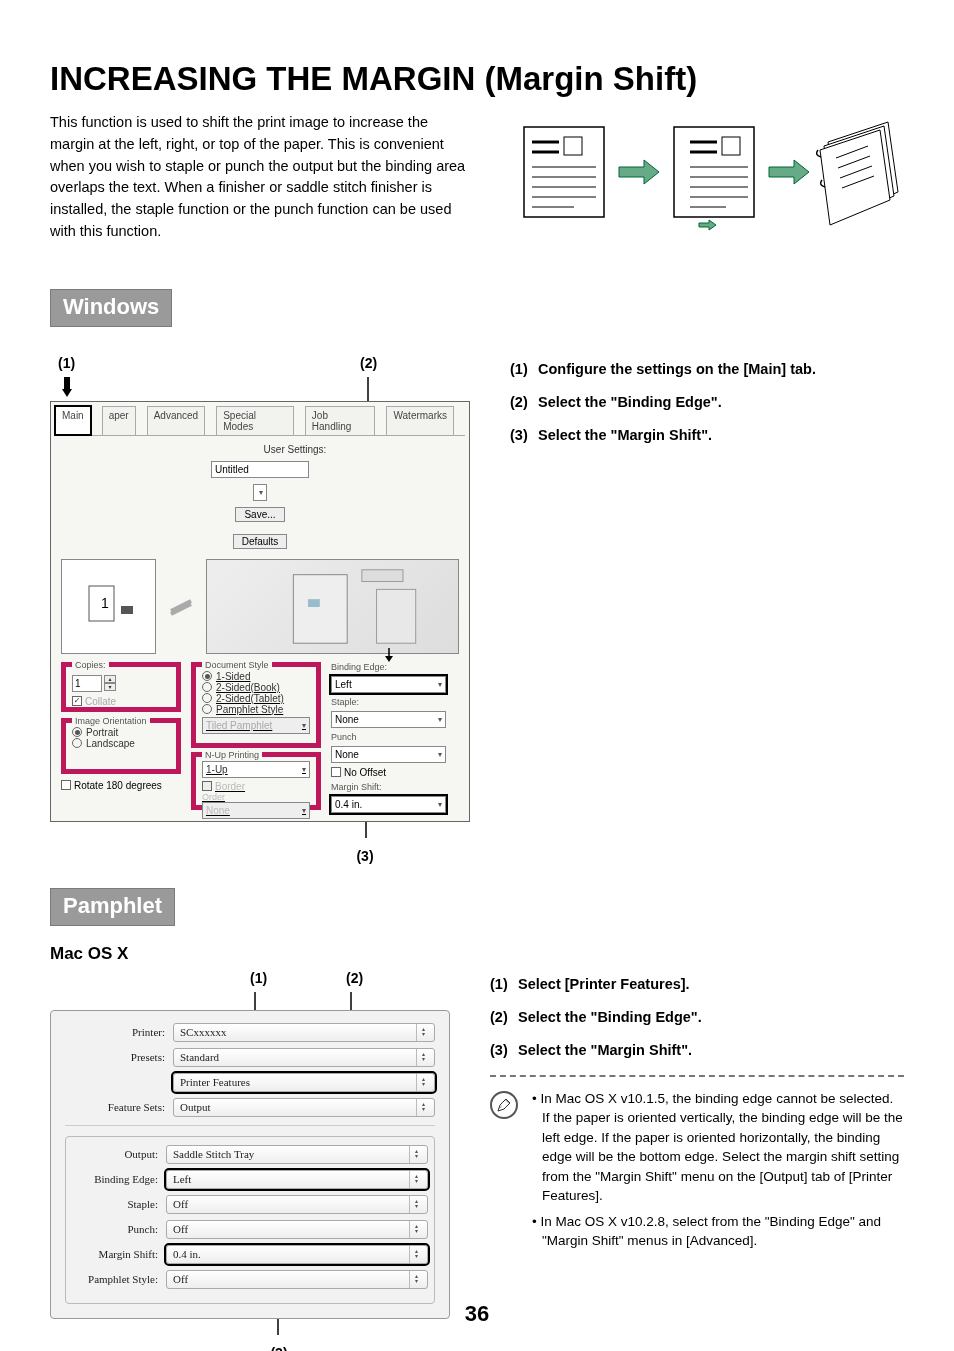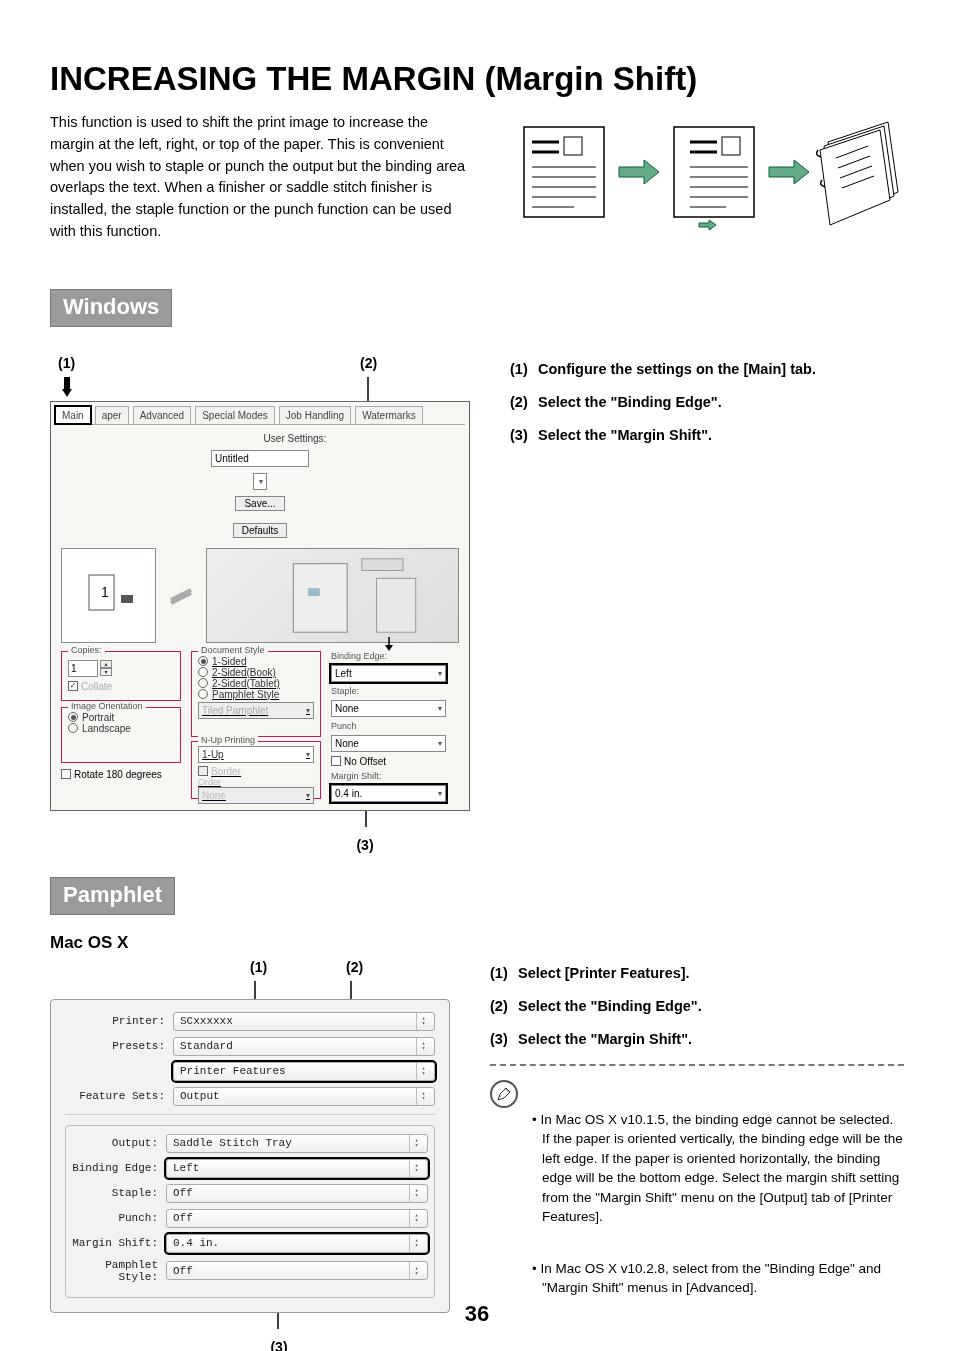--- a/index.html
+++ b/index.html
@@ -54,31 +54,31 @@
     .callout-mac-row { position: relative; height: 18px; font-weight: bold; font-size: 14px; margin-bottom: 4px; }
     .callout-mac-1 { position: absolute; left: 200px; }
     .callout-mac-2 { position: absolute; left: 296px; }
     .dialog-win {
       border: 1px solid #666;
       background: #f6f6f3;
       font-size: 10px;
       padding-bottom: 6px;
     }
     .tabs-win { display: flex; border-bottom: 1px solid #aaa; margin: 4px; position: relative; }
-    .tabs-win .tab { padding: 3px 6px; border: 1px solid #aaa; border-bottom: none; background: #f2f2ee; margin-right: 4px; color: #444; position: relative; }
+    .tabs-win .tab { padding: 3px 6px; border: 1px solid #aaa; border-bottom: none; background: #f2f2ee; margin-right: 11px; color: #444; position: relative; }
     .tabs-win .tab.active { background: #fff; font-weight: normal; outline: 2px solid #000; outline-offset: -1px; }
     .row-settings { display: flex; align-items: center; padding: 4px 10px; gap: 6px; color: #333; flex-direction: column; }
     .row-settings input[type="text"], .row-settings select, .field { border: 1px solid #888; background: #fff; height: 17px; font-size: 10px; padding: 0 3px; }
     .btn-small { border: 1px solid #888; background: #eee; padding: 1px 8px; font-size: 10px; }
     .preview-row { display: flex; padding: 6px 10px; gap: 10px; }
     .preview-box { width: 95px; height: 95px; border: 1px solid #888; background: #fff; display: flex; align-items: center; justify-content: center; }
     .preview-box svg { width: 60px; height: 60px; }
     .preview-big { flex: 1; height: 95px; border: 1px solid #888; background: linear-gradient(135deg, #eee, #ddd); }
     .opts-row { display: flex; padding: 2px 10px; gap: 10px; }
-    .group-box { border: 1px solid #be185d; padding: 4px 6px; font-size: 10px; color: #333; position: relative; }
+    .group-box { border: 5px solid #be185d; padding: 4px 6px; font-size: 10px; color: #333; position: relative; }
     .group-box .legend { position: absolute; top: -7px; left: 6px; background: #f6f6f3; padding: 0 3px; font-size: 9px; color: #555; }
     .col-a { width: 120px; display: flex; flex-direction: column; gap: 6px; }
     .col-b { width: 130px; display: flex; flex-direction: column; gap: 4px; text-decoration: underline; }
     .col-c { width: 115px; display: flex; flex-direction: column; gap: 4px; position: relative; }
     .select-like { border: 1px solid #888; background: #fff; height: 17px; font-size: 10px; padding: 0 3px; display: flex; align-items: center; justify-content: space-between; width: 100%; }
     .select-like .arr { font-size: 8px; color: #555; }
     .select-like.highlight { outline: 2px solid #000; }
     .chk { display: flex; align-items: center; gap: 3px; }
     .chk .box { width: 10px; height: 10px; border: 1px solid #666; background: #fff; display: flex; align-items: center; justify-content: center; font-size: 8px; line-height: 1; }
     .stepper2 { display: flex; align-items: center; gap: 2px; }
@@ -99,42 +99,42 @@
       font-size: 17px;
       font-weight: bold;
       margin-top: 18px;
     }
     .dialog-mac {
       border: 1px solid #999;
       border-radius: 4px;
       background: #f2f2f2;
       font-size: 11px;
       padding: 12px 14px 14px 14px;
-      font-family: Liberation Mono, monospace;
+      font-family: Liberation Serif, serif;
       color: #222;
     }
     .mac-row { display: flex; align-items: center; margin-bottom: 6px; gap: 8px; }
     .mac-row label { width: 100px; text-align: right; font-size: 11px; }
     .mac-select { flex: 1; height: 19px; border: 1px solid #aaa; border-radius: 3px; background: linear-gradient(#fff,#eee); display: flex; align-items: center; justify-content: space-between; padding: 0 4px 0 6px; font-size: 11px; position: relative; }
     .mac-select .cap { width: 14px; height: 100%; border-left: 1px solid #bbb; display: flex; flex-direction: column; align-items: center; justify-content: center; gap: 0; color: #555; }
     .mac-select .cap span { font-size: 6px; line-height: 5px; }
     .mac-select.highlight { outline: 2px solid #000; }
     .mac-divider { height: 1px; background: #ccc; margin: 8px 0 10px 0; }
     .mac-opts-box { border: 1px solid #bbb; border-radius: 4px; padding: 8px 6px; background: #f2f2f2; }
     .mac-opts-box .mac-row label { width: 86px; }
     .note-box { display: flex; gap: 12px; margin-top: 6px; align-items: flex-start; font-size: 13.5px; line-height: 1.45; }
     .dash-sep {
       border-top: 2px dashed #777;
       margin: 10px 0 12px 0;
     }
     .note-icon {
       width: 28px; height: 28px; border: 2px solid #555; border-radius: 50%; display: flex; align-items: center; justify-content: center; flex-shrink: 0; margin-top: 2px;
     }
     .note-icon svg { width: 16px; height: 16px; }
-    .bullet-list div { padding-left: 12px; text-indent: -10px; margin-bottom: 6px; margin-top: 32px; }
+    .bullet-list div { padding-left: 12px; text-indent: -10px; margin-bottom: 6px; }
     .page-number {
       position: absolute;
       bottom: 24px;
       left: 0; right: 0;
       text-align: center;
       font-size: 22px;
       font-weight: bold;
     }
   </style>
 </head>

